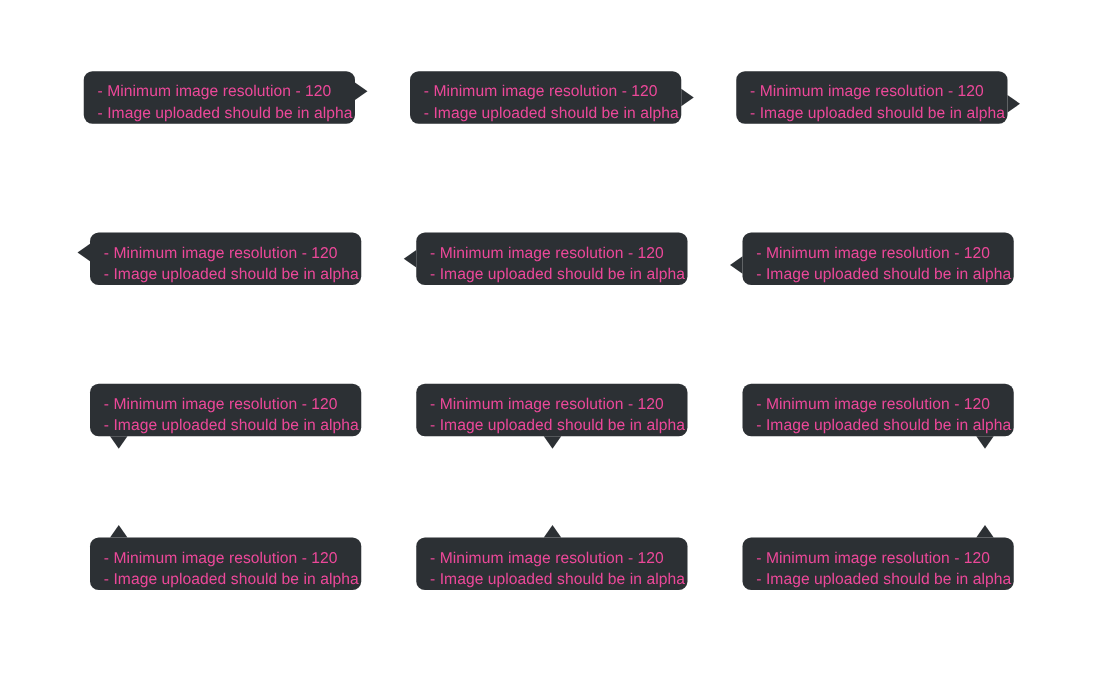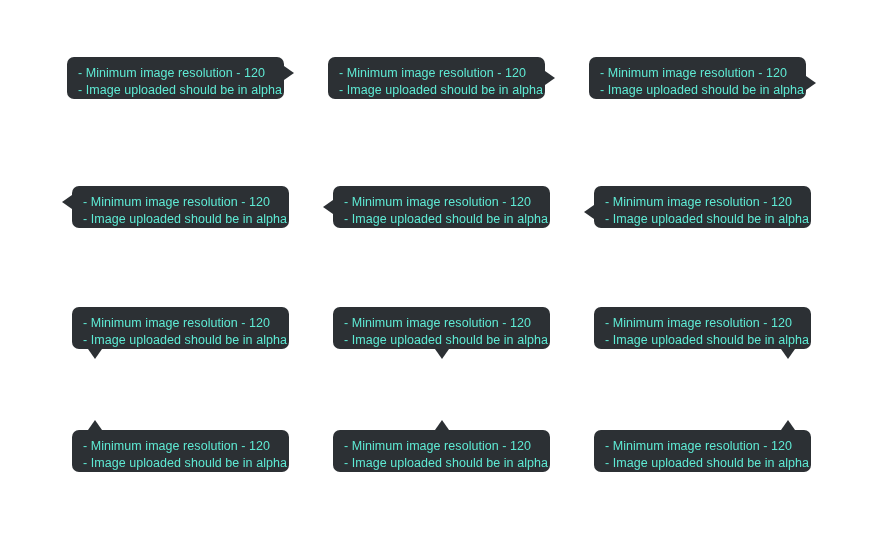--- a/index.html
+++ b/index.html
@@ -21,21 +21,21 @@
     top: 0;
     width: 876px;
     height: 539px;
   }
   .tooltip {
     position: absolute;
     background: #2c3034;
     border-radius: 7px;
     padding: 8px 12px 9px 11px;
     box-sizing: border-box;
-    color: #5eead4;
+    color: #ec4899;
     font-size: 12.5px;
     line-height: 16.5px;
     white-space: nowrap;
     letter-spacing: 0.05px;
   }
   .tooltip .tip-line {
     display: block;
   }
   
   .tail {

